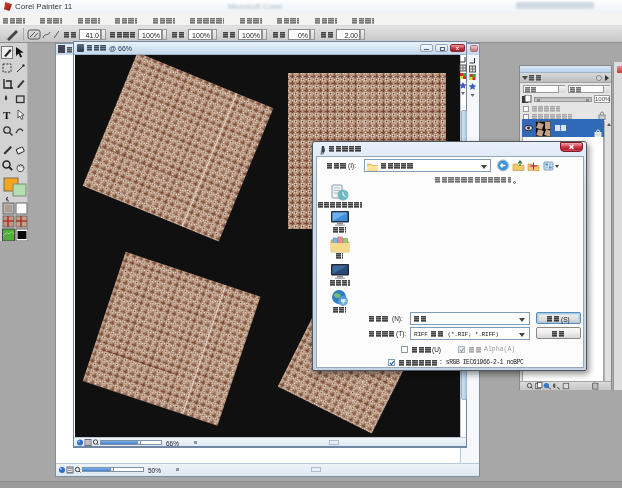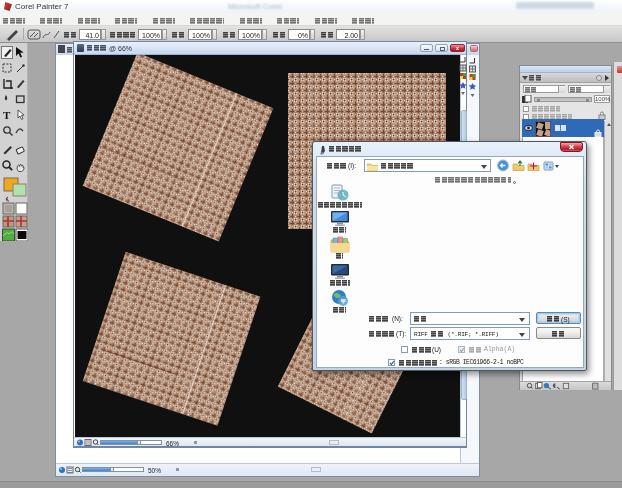--- a/index.html
+++ b/index.html
@@ -13,21 +13,21 @@
   repeating-linear-gradient(90deg, currentColor 0 5.4px, transparent 5.4px 6.6px);}
 .zhs{display:inline-block;height:5.5px;vertical-align:middle;opacity:.82;
  background:
   repeating-linear-gradient(0deg, rgba(255,255,255,.32) 0 1px, transparent 1px 2px),
   repeating-linear-gradient(90deg, currentColor 0 4.9px, transparent 4.9px 6px);}
 </style></head>
 <body>
 
 <div class="abs" id="titlebar" style="left:0;top:0;width:622px;height:13px;background:linear-gradient(#fdfefe,#eef3f8);">
   <div class="abs" style="left:4px;top:2px;width:8px;height:9px;background:linear-gradient(135deg,#c0392b 30%,#7d2419);clip-path:polygon(15% 0,100% 25%,70% 100%,0 80%);"></div>
-  <div class="abs" style="left:15px;top:2px;font-size:8px;color:#333;">Corel Painter 7</div>
+  <div class="abs" style="left:15px;top:2px;font-size:8px;color:#333;">Corel Painter 11</div>
   <div class="abs" style="left:228px;top:2px;font-size:8px;color:#a5b6c6;filter:blur(.9px);">Microsoft Corel</div>
   <div class="abs" style="left:516px;top:2px;width:78px;height:7px;background:#cfd9e2;filter:blur(1.2px);border-radius:2px;"></div>
 </div>
 <div class="abs" id="menubar" style="left:0;top:13px;width:622px;height:13px;background:#f4f4f2;border-bottom:1px solid #d8d8d4;color:#5a5a5a;line-height:13px;">
   <span class="zh" style="margin-left:3px;width:22px;"></span>
   <span class="zh" style="margin-left:11px;width:22px;"></span>
   <span class="zh" style="margin-left:11px;width:22px;"></span>
   <span class="zh" style="margin-left:11px;width:22px;"></span>
   <span class="zh" style="margin-left:11px;width:22px;"></span>
   <span class="zh" style="margin-left:11px;width:34px;"></span>

